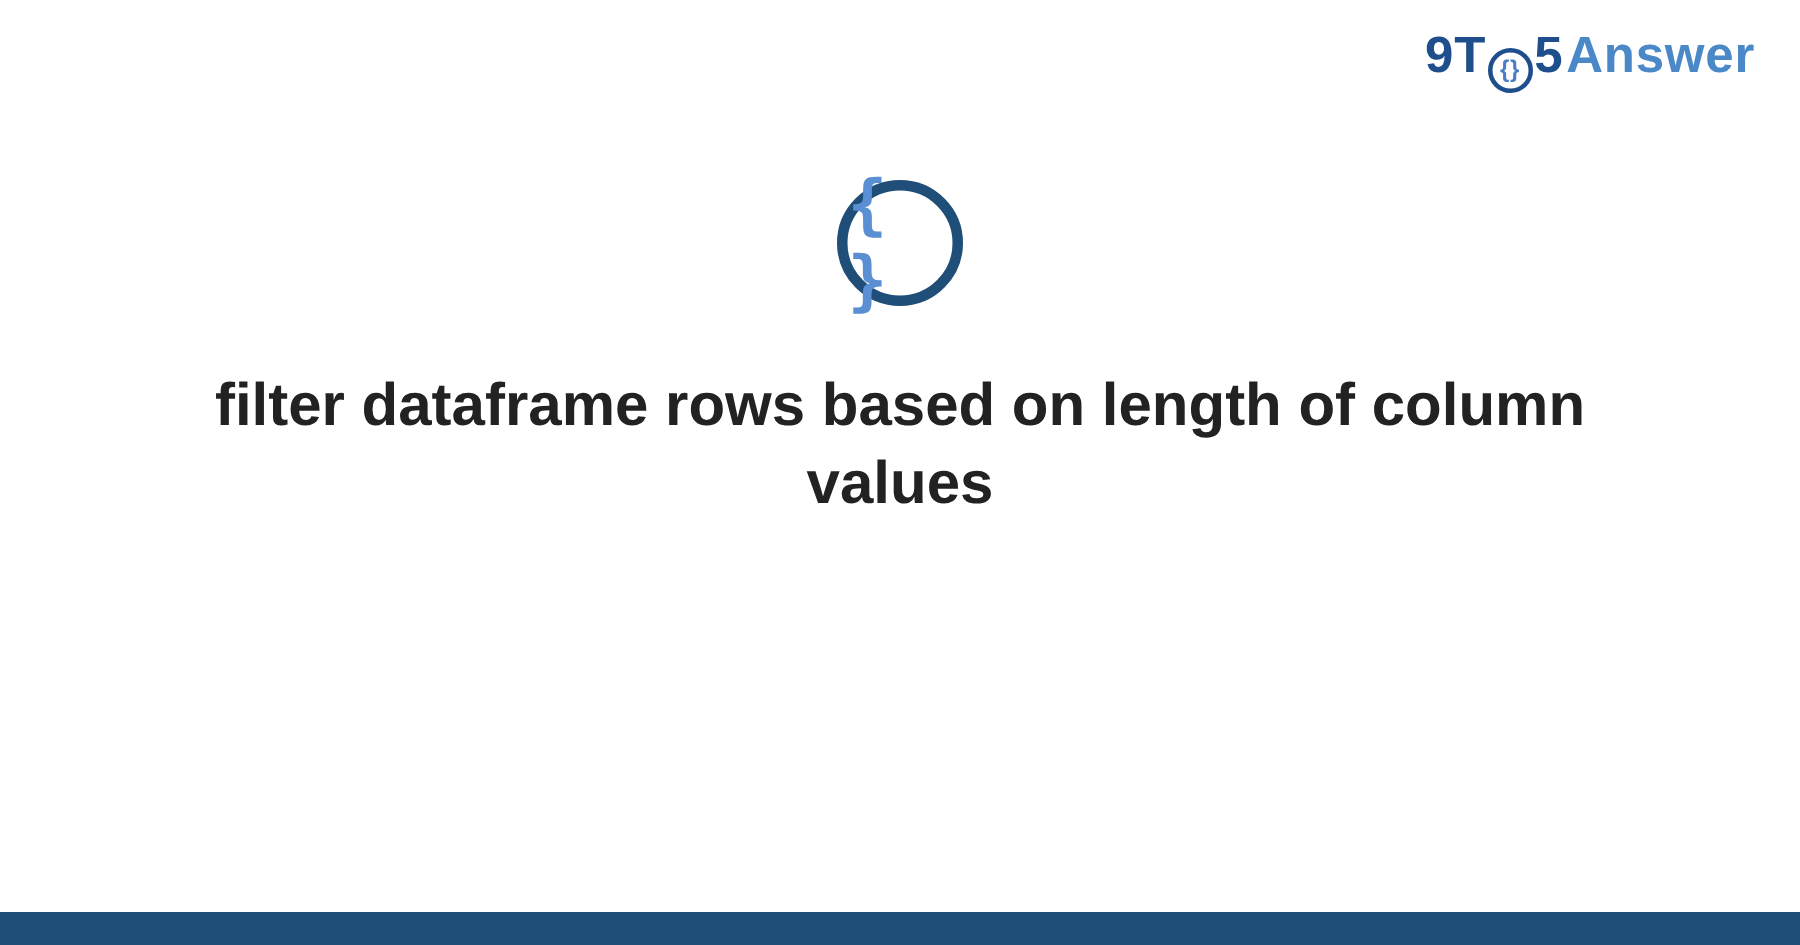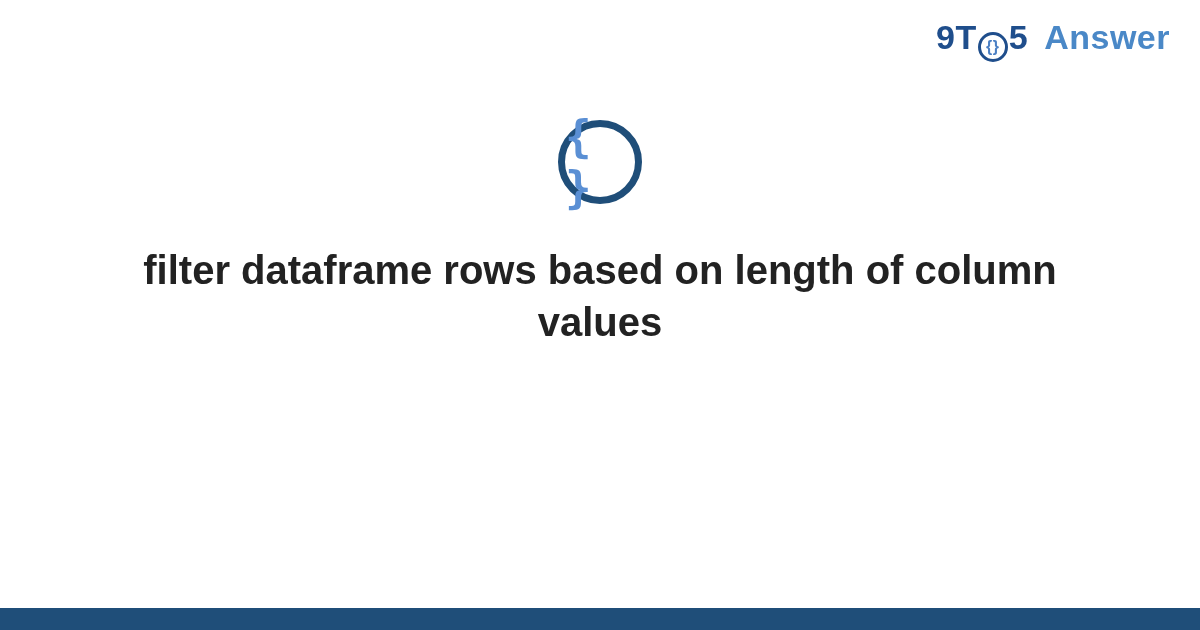--- a/index.html
+++ b/index.html
@@ -31,21 +31,21 @@
       border: 3px solid #1f4e8c;
       border-radius: 50%;
       color: #4a7fc4;
       font-size: 16px;
       font-weight: bold;
       margin: 0 1px;
       position: relative;
       top: 3px;
     }
     .logo-5 { color: #1f4e8c; }
-    .logo-answer { color: #4a88c7; font-weight: 600; margin-left: 16px; }
+    .logo-answer { color: #4a88c7; font-weight: 600; margin-left: 2px; }
     .center-stack {
       position: absolute;
       left: 0; right: 0;
       top: 120px;
       display: flex;
       flex-direction: column;
       align-items: center;
       gap: 40px;
     }
     .code-badge {

